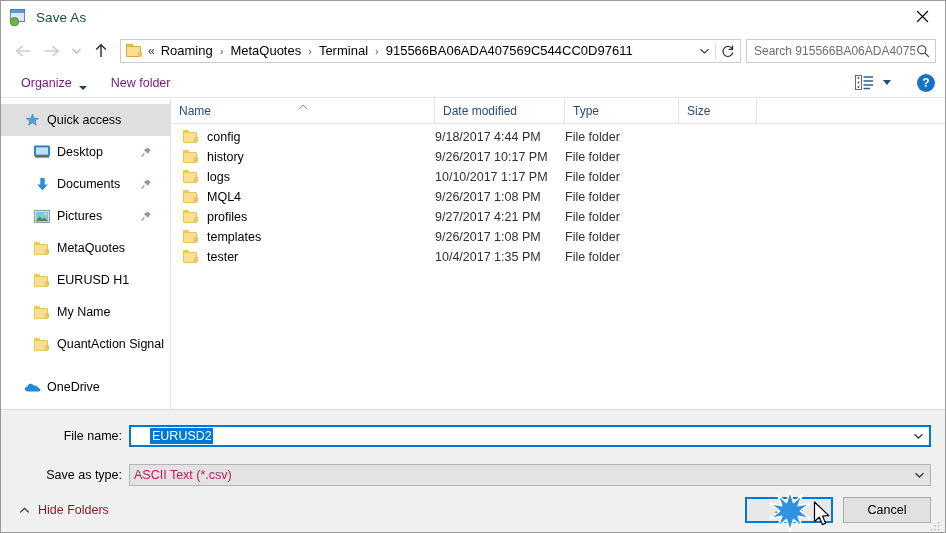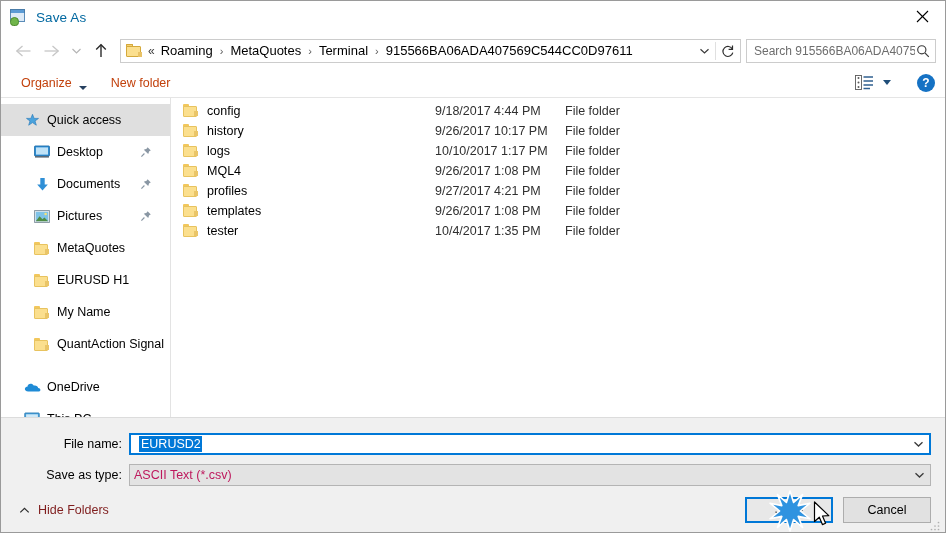--- a/index.html
+++ b/index.html
@@ -46,21 +46,21 @@
     border-bottom: none;
   }
   .app-icon .person {
     position: absolute; left: 1px; bottom: 0px;
     width: 9px; height: 9px;
     background: #70b54a;
     border-radius: 50% 50% 40% 40%;
     border: 1px solid #4d8a2e;
   }
   .title-text {
-    font-size: 13.5px; color: #0369a1;
+    font-size: 13.5px; color: #14532d;
     letter-spacing: 0.1px;
   }
   .close-btn {
     position: absolute; right: 0; top: 0;
     width: 46px; height: 31px;
     display: flex; align-items: center; justify-content: center;
     cursor: default;
   }
   .close-btn svg { display: block; }
 
@@ -165,21 +165,21 @@
 
   
   .toolbar {
     height: 30px; flex: 0 0 30px;
     background: #ffffff;
     border-bottom: 1px solid #e5e5e5;
     display: flex; align-items: center;
     padding: 0 10px 0 14px;
   }
   .tb-item {
-    font-size: 12.5px; color: #c2410c;
+    font-size: 12.5px; color: #701a75;
     display: flex; align-items: flex-end;
     padding: 3px 6px;
     margin-right: 12px;
     white-space: nowrap;
   }
   .tb-caret {
     width: 0; height: 0;
     border-left: 4px solid transparent;
     border-right: 4px solid transparent;
     border-top: 4px solid #26405f;
@@ -322,38 +322,38 @@
     background: #f0f0f0;
     border-top: 1px solid #dcdcdc;
     padding: 0;
   }
   .field-row {
     display: flex; align-items: center;
     height: 27px;
     padding: 0 14px 0 0;
   }
   .field-row.first { margin-top: 12px; }
-  .field-row.second { margin-top: 4px; }
+  .field-row.second { margin-top: 12px; }
   .field-label {
     width: 128px; flex: 0 0 128px;
     text-align: right;
     padding-right: 7px;
     font-size: 12.5px; color: #000000;
   }
   .combo {
     flex: 1 1 auto;
     height: 22px;
     display: flex; align-items: center;
     background: #ffffff;
     border: 1px solid #7a7a7a;
     padding-left: 4px;
     min-width: 0;
     position: relative;
   }
-  .combo.focused { border: 2px solid #0078d7; padding-left: 8px; }
+  .combo.focused { border: 2px solid #0078d7; padding-left: 19px; }
   .combo.disabledlook { background: #e3e3e3; border: 1px solid #b4b4b4; }
   .combo-value {
     font-size: 12.5px; color: #be185d;
     flex: 1 1 auto; min-width: 0;
     overflow: hidden; text-overflow: ellipsis; white-space: nowrap;
   }
   .combo-value.selected-text {
     background: #0078d7; color: #ffffff;
     display: inline-block; flex: 0 0 auto;
     padding: 1px 1px 1px 2px;
@@ -660,20 +660,40 @@
             <rect x="1.9" y="5.5" width="6" height="4" fill="#d4eaf8"></rect>
             <circle cx="12.2" cy="4.2" r="3.4" fill="#2f8fd6" opacity="0.9"></circle>
             <path d="M8.9 4.2 h6.7 M12.2 0.8 v6.8" stroke="#bfe2f7" stroke-width="0.7"></path>
           </svg>
         </span>
         <span class="nav-label">Network</span>
       </div>
     </div>
 
     <div class="filelist">
+      <div class="col-head">
+        <div class="col c-name">
+          <span class="sort-caret">
+            <svg width="11" height="6" viewBox="0 0 11 6">
+              <path d="M1.2 5 L5.5 1 L9.8 5" fill="none" stroke="#8a8a8a" stroke-width="1"></path>
+            </svg>
+          </span>
+          <span>Name</span>
+        </div>
+        <div class="col c-date">
+          <span>Date modified</span>
+        </div>
+        <div class="col c-type">
+          <span>Type</span>
+        </div>
+        <div class="col c-size">
+          <span>Size</span>
+        </div>
+        <div class="col c-rest"></div>
+      </div>
 
       <div class="rows">
 
         <div class="row">
           <div class="cell-name">
             <span class="ic-folder">
                 <span class="tab"></span>
                 <span class="body"></span>
                 <span class="fold"></span>
               </span>

